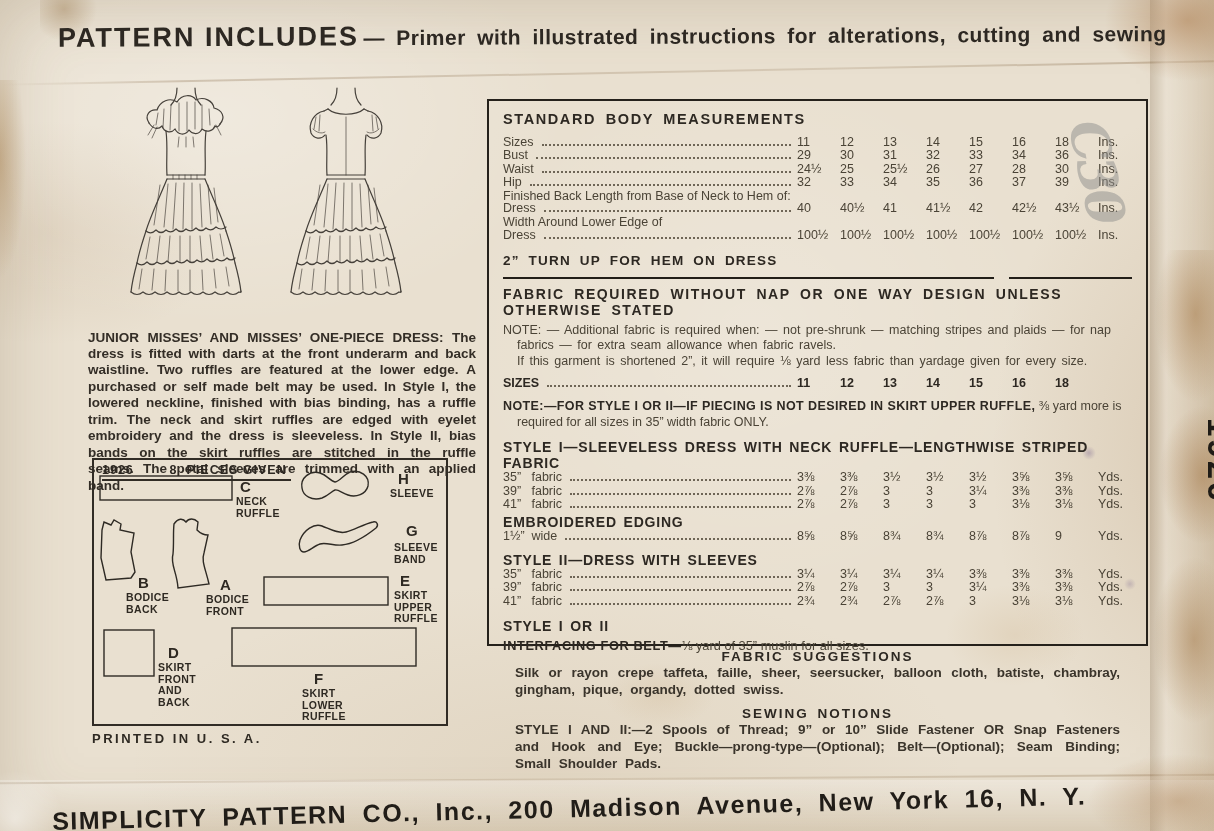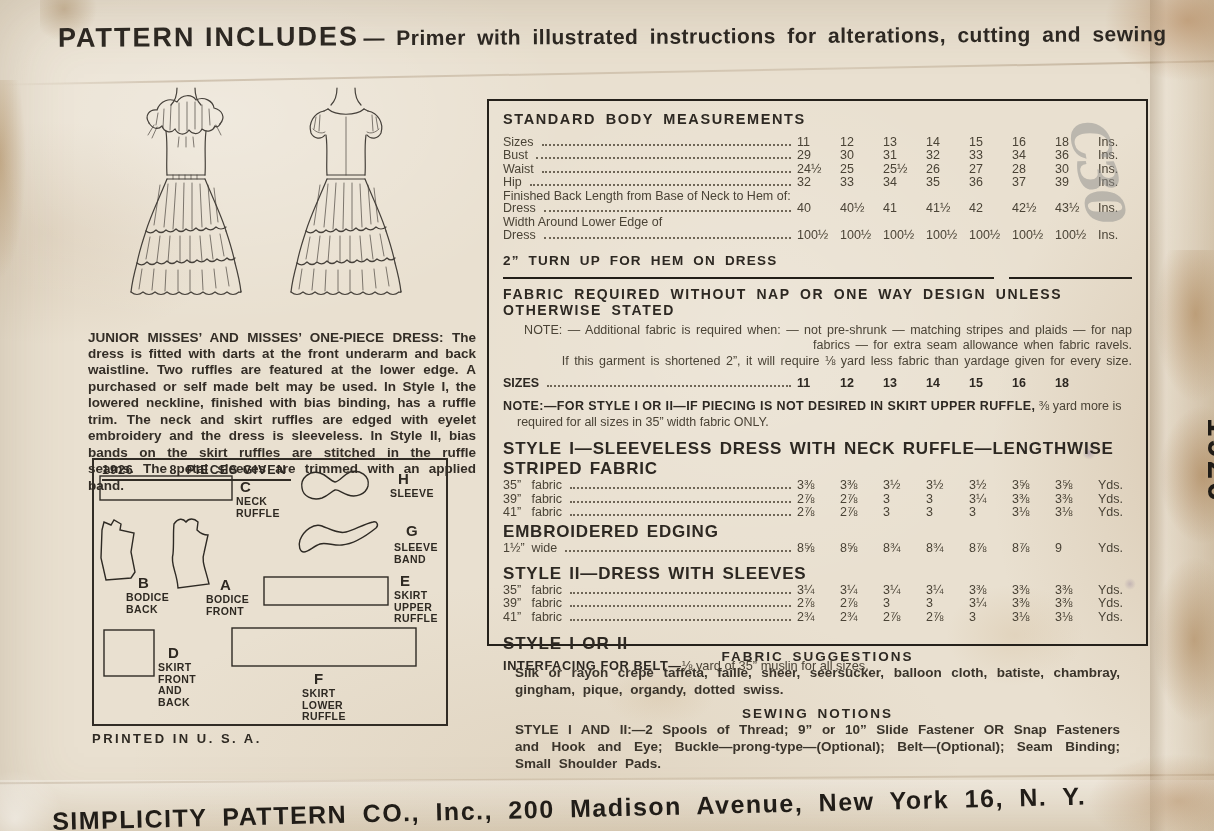--- a/index.html
+++ b/index.html
@@ -68,25 +68,25 @@
   .trow.bold{font-weight:700;color:#2d2822;}
   .tlabel{white-space:pre;}
   .tdots{flex:1;border-bottom:2px dotted #6e6556;margin:0 6px 3px 8px;height:1px;min-width:10px;}
   .tcell{flex:none;width:43px;}
   .tunit{flex:none;width:34px;}
   .tpre{font-size:12.5px;height:13.2px;color:#4a4336;white-space:nowrap;}
   .tpre:empty{display:none;}
   .hemnote{margin-top:11px;font-size:13.5px;font-weight:700;letter-spacing:1.2px;word-spacing:4px;color:#2d2822;}
   .rule{height:2.5px;margin:9px 0 7px 0;
         background:linear-gradient(90deg,#221e18 0 78%,transparent 78% 80.5%,#221e18 80.5% 100%);}
-  .note{font-size:12.5px;line-height:1.22;color:#4a4336;word-spacing:2px;margin-top:5px;text-align:right;}
+  .note{font-size:12.5px;line-height:1.22;color:#4a4336;word-spacing:2px;margin-top:5px;}
   .note .ind{padding-left:14px;}
   .piecing{font-size:12.5px;line-height:1.25;margin-top:9px;color:#4a4336;}
   .piecing b{color:#2d2822;letter-spacing:.4px;}
-  .subhead{font-size:17px;font-weight:700;letter-spacing:.8px;color:#2d2822;margin-top:9px;word-spacing:2px;}
+  .subhead{font-size:14px;font-weight:700;letter-spacing:.8px;color:#2d2822;margin-top:9px;word-spacing:2px;}
   .inline-note{font-size:12.8px;margin-top:8px;color:#4a4336;}
   .inline-note b{color:#2d2822;letter-spacing:.6px;}
   .mt4{margin-top:4px;} .mt8{margin-top:8px;} .mt10{margin-top:10px;}
 
   
   .below{position:absolute;left:487px;top:649px;width:661px;color:#3a342b;}
   .below .ctitle{text-align:center;font-size:13.5px;font-weight:700;letter-spacing:2px;word-spacing:3px;color:#2d2822;}
   .below .ctext{font-size:13.5px;line-height:1.25;text-align:justify;word-spacing:4px;padding:1px 28px 0 28px;font-weight:600;}
   .below .gap{height:7px;}
 

